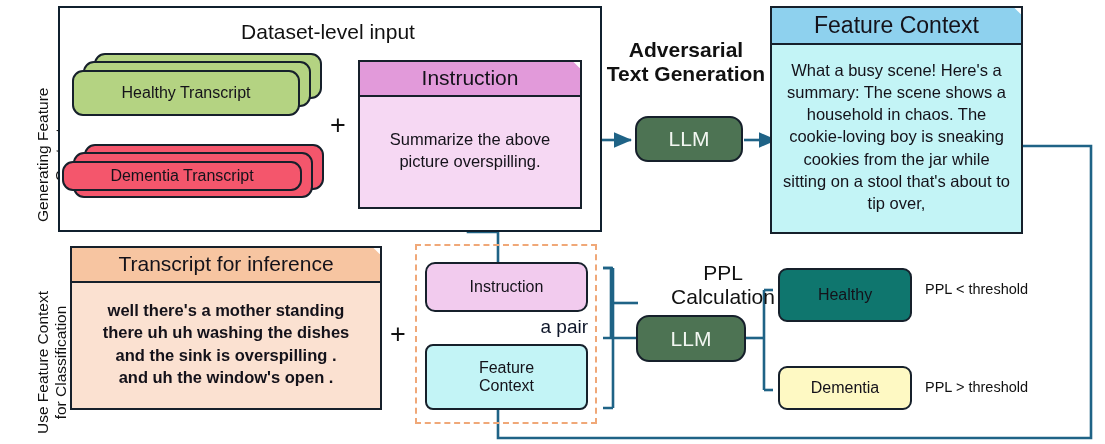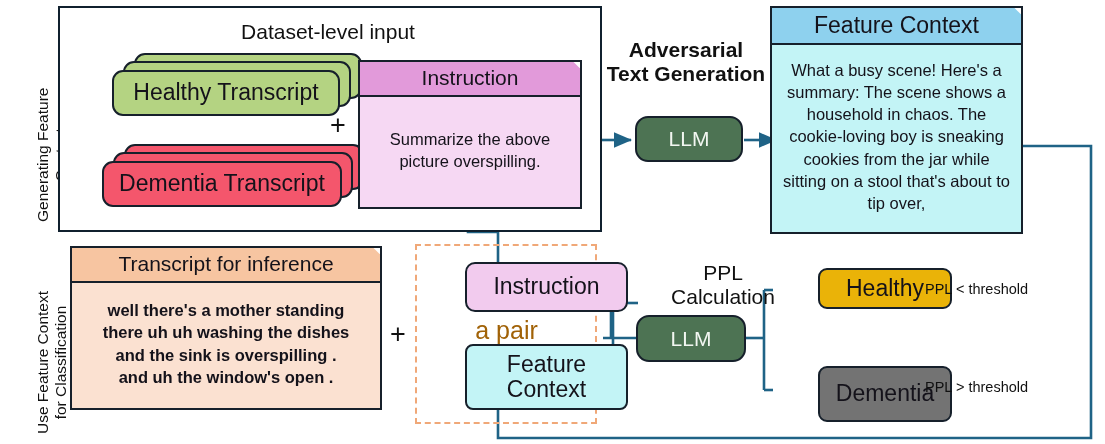--- a/index.html
+++ b/index.html
@@ -79,24 +79,23 @@
   
   .stackwrap { position: absolute; }
   .pill {
     position: absolute;
     border: 2.4px solid #16202b;
     border-radius: 11px;
     box-sizing: border-box;
     display: flex;
     align-items: center;
     justify-content: center;
-    font-size: 23px;
+    font-size: 16px;
     line-height: 1.1;
     text-align: center;
-    margin-left: 40px;
   }
 
   
   .llm {
     position: absolute;
     background: #4d7353;
     border: 2.4px solid #16202b;
     border-radius: 13px;
     color: #f2f6f1;
     display: flex; align-items: center; justify-content: center;
@@ -116,23 +115,23 @@
   .txt.small { font-size: 14.5px; }
   .plus {
     position: absolute;
     font-size: 27px;
     line-height: 1;
     color: #111;
     font-weight: 500;
   }
   .pairlabel {
     position: absolute;
-    font-size: 25px;
-    color: #a16207;
-    text-align: center;
+    font-size: 19px;
+    color: #0f172a;
+    text-align: right;
   }
 
   
   .dashed {
     position: absolute;
     border: 2.6px dashed #f0a878;
     box-sizing: border-box;
     background: transparent;
   }
 
@@ -193,21 +192,21 @@
     <div class="pill" style="left:22px; top:0px; width:228px; height:46px; background:#b4d382;"></div>
     <div class="pill" style="left:11px; top:8px; width:228px; height:46px; background:#b4d382;"></div>
     <div class="pill" style="left:0px; top:17px; width:228px; height:46px; background:#b4d382;">
       <span>Healthy Transcript</span>
     </div>
   </div>
 
   <div class="stackwrap" style="left:62px; top:144px; width:262px; height:70px;">
     <div class="pill" style="left:22px; top:0px; width:240px; height:46px; background:#f4566c;"></div>
     <div class="pill" style="left:11px; top:8px; width:240px; height:46px; background:#f4566c;"></div>
-    <div class="pill" style="left:0px; top:17px; width:240px; height:46px; background:#f4566c;">
+    <div class="pill" style="left:0px; top:17px; width:240px; height:30px; background:#f4566c;">
       <span>Dementia Transcript</span>
     </div>
   </div>
 
   <div class="plus" style="left:330px; top:112px;">+</div>
 
   <div class="doc" style="left:358px; top:60px; width:224px; height:149px; background:#f6d8f3;">
     <div class="fold"></div>
     <div class="hd" style="background:#e29ada;">
       <span>Instruction</span>
@@ -263,23 +262,23 @@
 Context</span>
   </div>
 
   <div class="txt" style="left:640px; top:261px; width:166px;">PPL
 Calculation</div>
 
   <div class="llm" style="left:636px; top:315px; width:110px; height:47px;">
     <span>LLM</span>
   </div>
 
-  <div class="pill" style="left:778px; top:268px; width:134px; height:41px; background:#eab308; border-radius:9px;">
+  <div class="pill" style="left:778px; top:268px; width:134px; height:54px; background:#0f766e; border-radius:9px;">
     <span>Healthy</span>
   </div>
   <div class="txt small" style="left:925px; top:281px; width:150px; text-align:left;">PPL &lt; threshold</div>
 
-  <div class="pill" style="left:778px; top:366px; width:134px; height:56px; background:#737373; border-radius:9px;">
+  <div class="pill" style="left:778px; top:366px; width:134px; height:44px; background:#fef9c3; border-radius:9px;">
     <span>Dementia</span>
   </div>
   <div class="txt small" style="left:925px; top:379px; width:150px; text-align:left;">PPL &gt; threshold</div>
 
 </div>
 
 </body></html>

